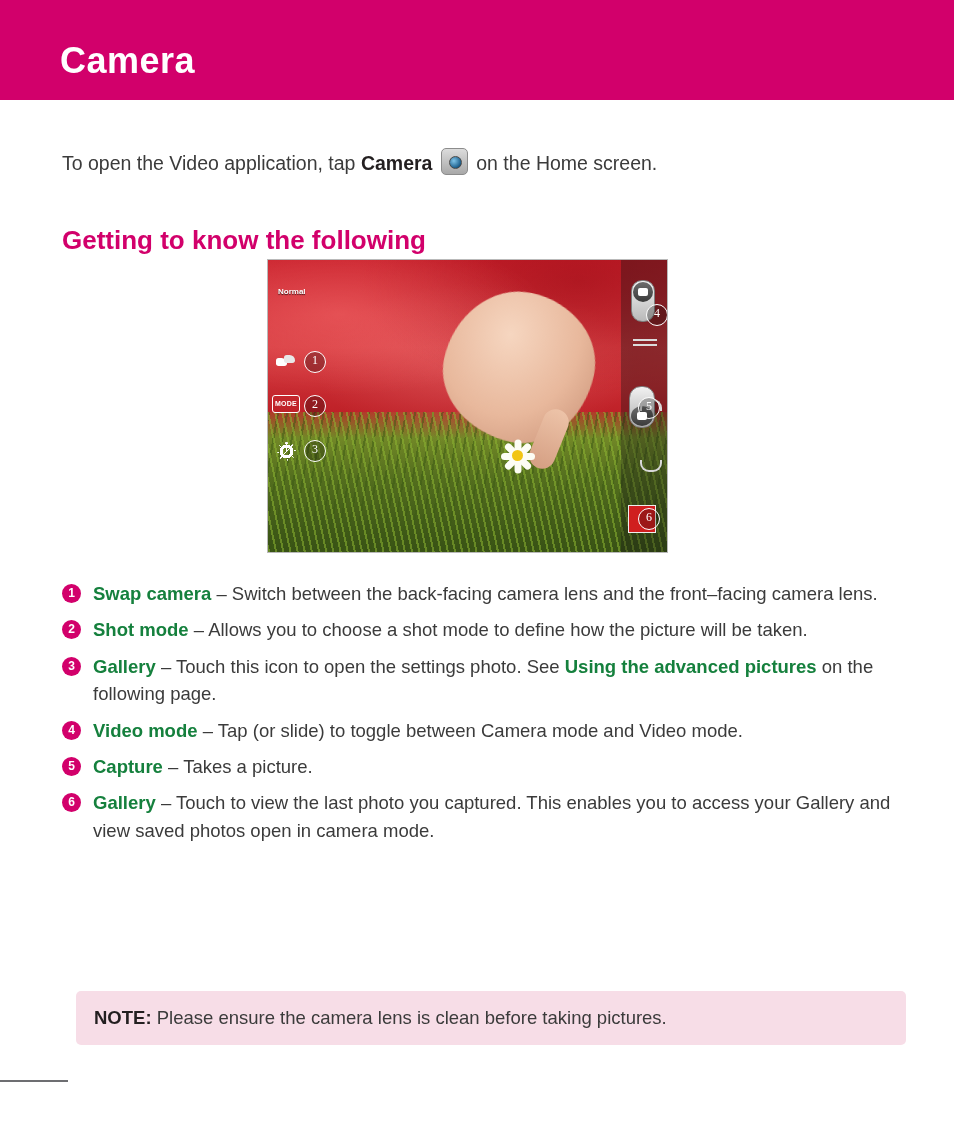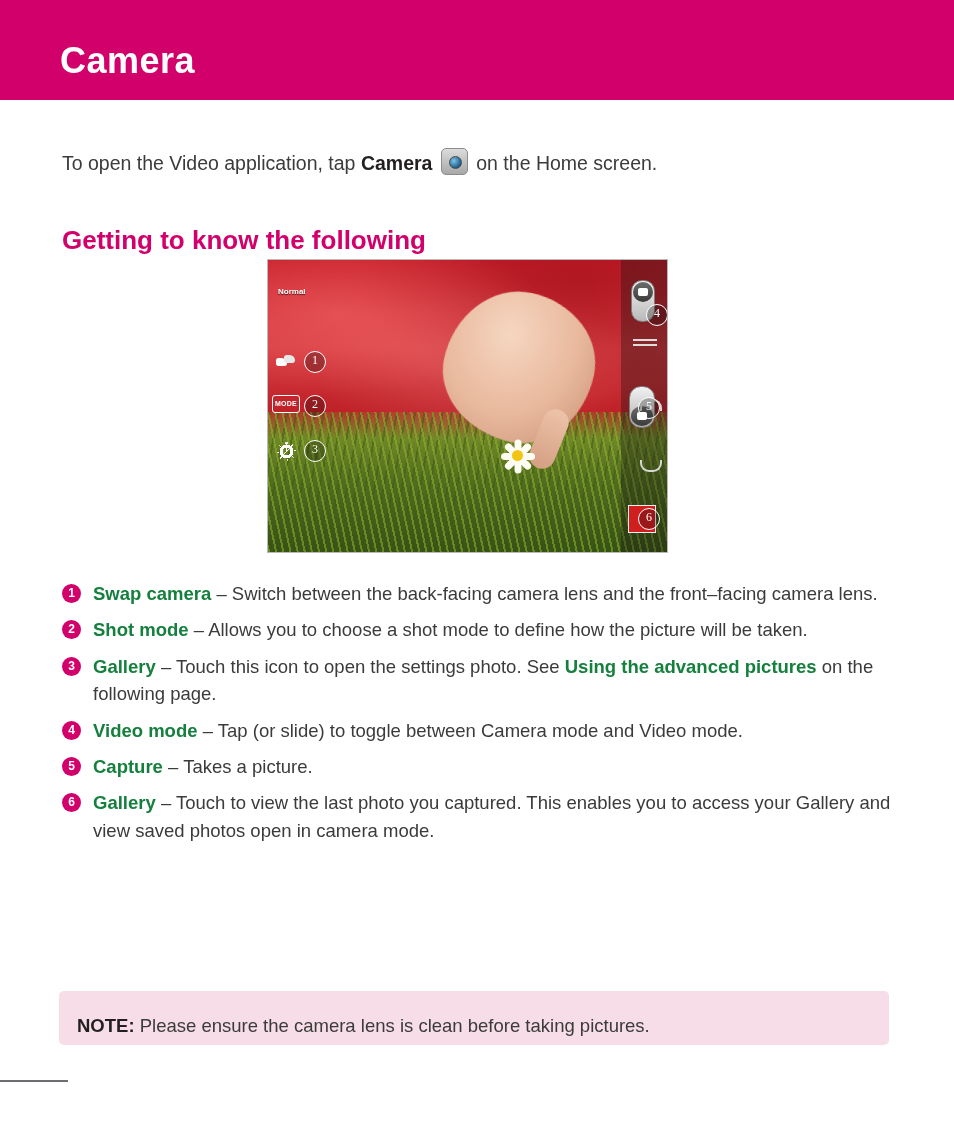--- a/index.html
+++ b/index.html
@@ -375,28 +375,28 @@
     color: #ffffff;
     font-size: 12px;
     font-weight: bold;
     line-height: 19px;
     text-align: center;
   }
 
   
   .note-box {
     position: absolute;
-    left: 59px;
+    left: 76px;
     top: 991px;
     width: 830px;
     height: 54px;
     background: #f7dde7;
     border-radius: 5px;
     box-sizing: border-box;
-    padding: 22px 18px;
+    padding: 14px 18px;
     font-size: 18.5px;
     color: #3b3b3b;
     line-height: 1.4;
   }
   .note-box b { color: #231f20; }
 
   
   .footer-rule {
     position: absolute;
     left: 0;

